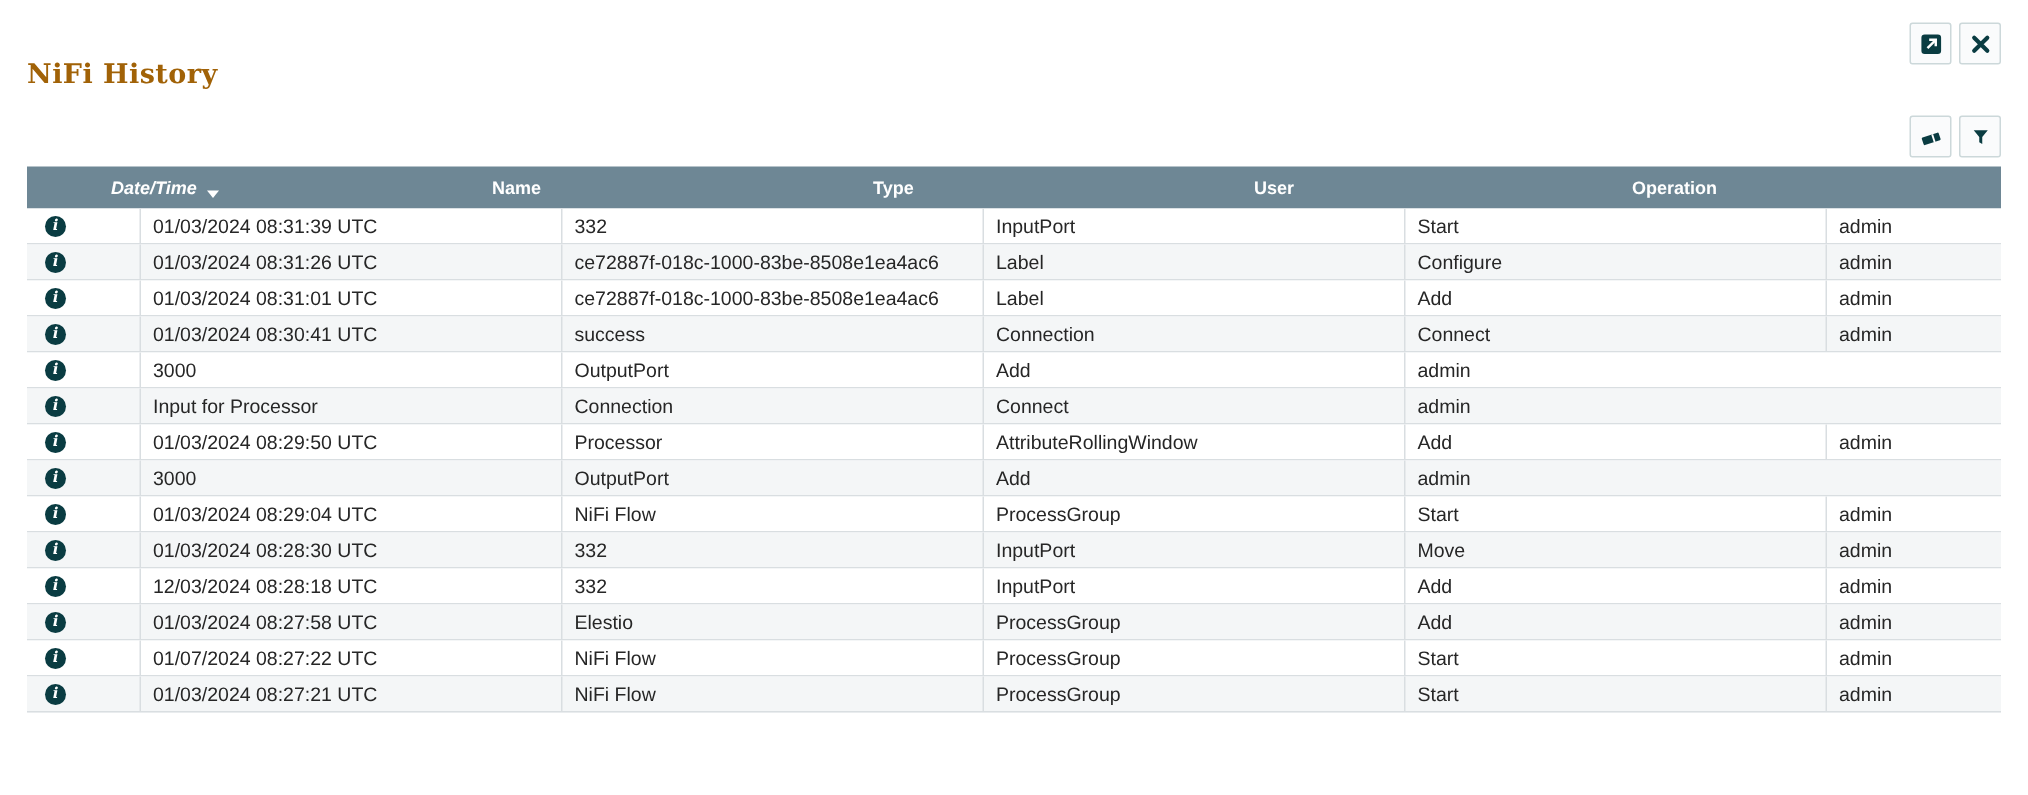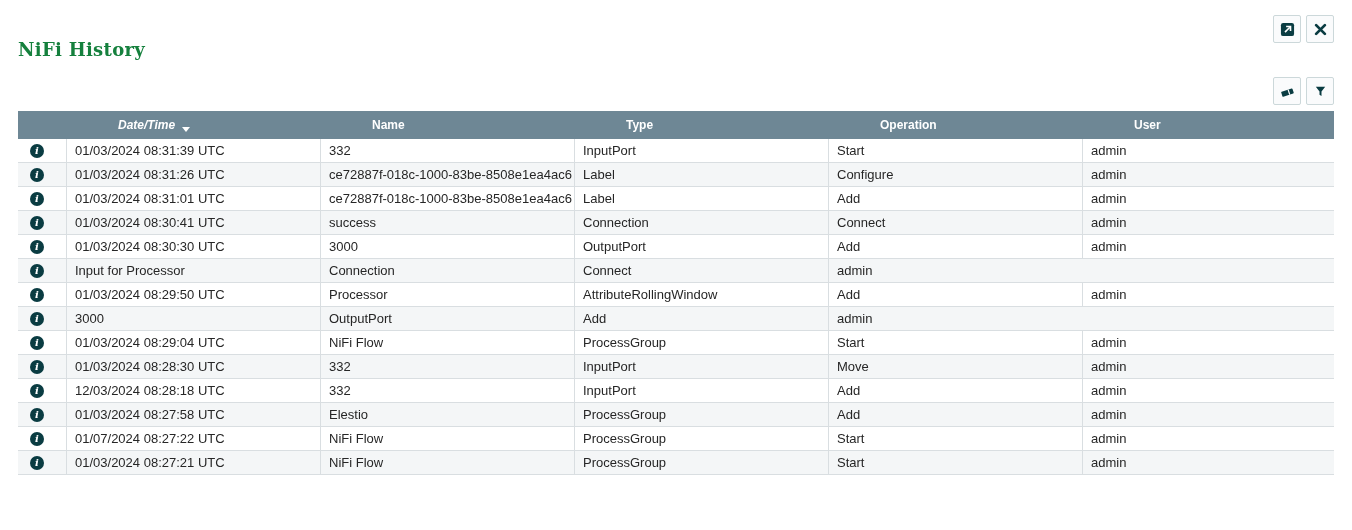--- a/index.html
+++ b/index.html
@@ -7,21 +7,21 @@
     width:1352px;height:530px;
     background:#ffffff;
     font-family:"Liberation Sans",sans-serif;
     position:relative;
     overflow:hidden;
   }
   
   .page-title{
     position:absolute;left:18px;top:39px;margin:0;
     font-family:"DejaVu Serif","Liberation Serif",serif;
-    font-size:18px;font-weight:bold;color:#15803d;
+    font-size:18px;font-weight:bold;color:#a16207;
     letter-spacing:0.3px;
   }
   
   .top-actions{position:absolute;top:15px;right:18px;display:flex;gap:5px;}
   .filter-actions{position:absolute;top:77px;right:18px;display:flex;gap:5px;}
   .icon-btn{
     width:28px;height:28px;box-sizing:border-box;
     background:#fafbfc;border:1px solid #ccd8da;border-radius:2px;
     display:flex;align-items:center;justify-content:center;
     padding:0;cursor:pointer;
@@ -33,31 +33,31 @@
     display:flex;height:28px;background:#6e8795;color:#ffffff;
     font-size:12px;font-weight:bold;align-items:center;
   }
   .th{padding-left:8px;box-sizing:border-box;white-space:nowrap;}
   .col-info{width:48px;flex:none;}
   .col-date{width:254px;flex:none;}
   .col-name{width:254px;flex:none;}
   .col-type{width:254px;flex:none;}
   .col-op{width:254px;flex:none;}
   .col-user{flex:1;min-width:0;}
-  .th.sorted{font-style:italic;display:flex;align-items:flex-end;margin-left:44px;}
+  .th.sorted{font-style:italic;display:flex;align-items:flex-end;}
   .caret{
     width:0;height:0;margin-left:7px;margin-top:2px;
     border-left:4px solid transparent;border-right:4px solid transparent;
     border-top:5px solid #ffffff;
   }
   .tbody{width:100%;}
   .tr{
     display:flex;height:24px;box-sizing:border-box;
     align-items:stretch;font-size:13px;color:#262626;
-    border-bottom:1px solid #d9dee1;background:#ffffff;
+    border-bottom:1px solid #d9dee1;background:#ffffff;gap:27px;
   }
   .tr:nth-child(even){background:#f4f6f7;}
   .td{
     padding-left:8px;box-sizing:border-box;
     display:flex;align-items:center;
     border-left:1px solid #d9dee1;
     overflow:hidden;white-space:nowrap;
   }
   .td.col-info{border-left:none;justify-content:flex-start;padding-left:12px;}
   .info-icon{
@@ -110,22 +110,22 @@
 
   <div class="history-table">
     <div class="thead">
       <div class="th col-info"></div>
       <div class="th col-date sorted">
         <span>Date/Time</span>
         <span class="caret"></span>
       </div>
       <div class="th col-name">Name</div>
       <div class="th col-type">Type</div>
+      <div class="th col-user">User</div>
       <div class="th col-op">Operation</div>
-      <div class="th col-user">User</div>
     </div>
     <div class="tbody" id="tbody">
   <div class="tr">
     <div class="td col-info">
       <span class="info-icon"></span>
     </div>
     <div class="td col-date">01/03/2024 08:31:39 UTC</div>
     <div class="td col-name">332</div>
     <div class="td col-type">InputPort</div>
     <div class="td col-op">Start</div>
@@ -162,21 +162,20 @@
     <div class="td col-name">success</div>
     <div class="td col-type">Connection</div>
     <div class="td col-op">Connect</div>
     <div class="td col-user">admin</div>
   </div>
 
   <div class="tr">
     <div class="td col-info">
       <span class="info-icon"></span>
     </div>
-    <div class="td col-date">01/03/2024 08:30:30 UTC</div>
     <div class="td col-name">3000</div>
     <div class="td col-type">OutputPort</div>
     <div class="td col-op">Add</div>
     <div class="td col-user">admin</div>
   </div>
 
   <div class="tr">
     <div class="td col-info">
       <span class="info-icon"></span>
     </div>

